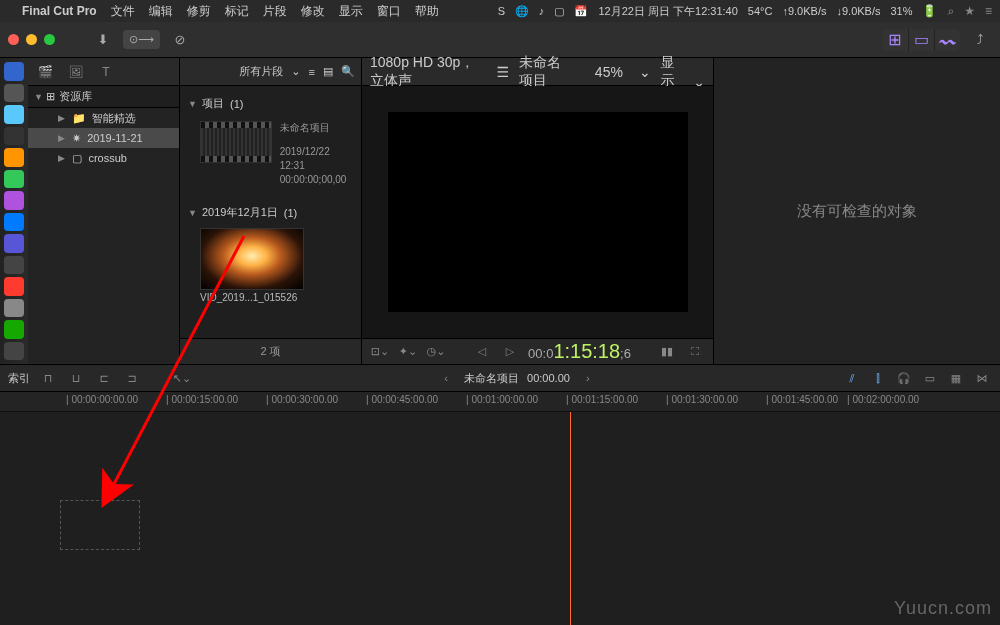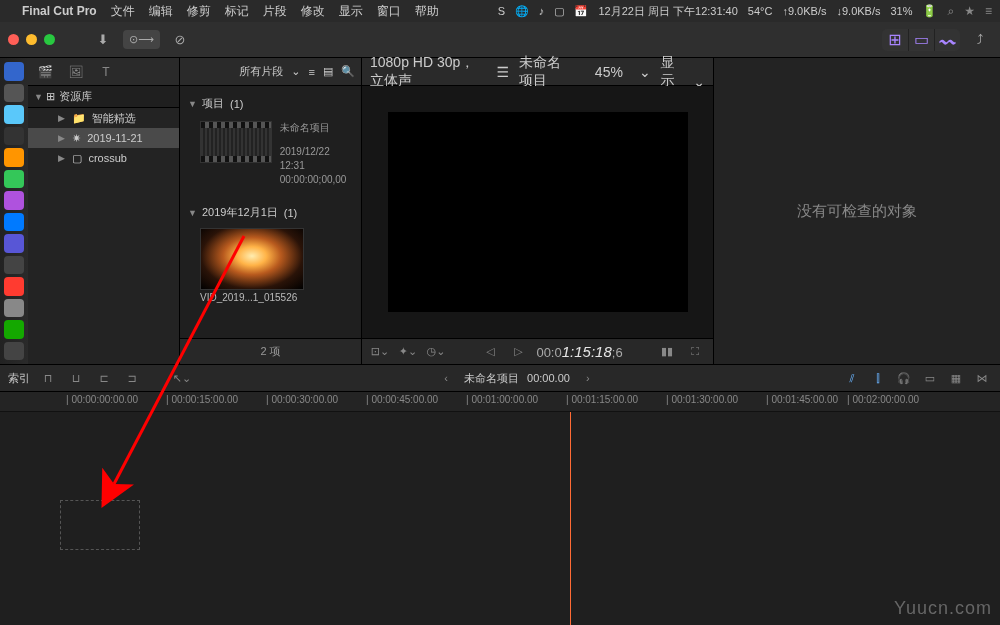--- a/index.html
+++ b/index.html
@@ -61,21 +61,21 @@
     .browser-footer { height: 26px; background: #282828; display: flex; align-items: center; justify-content: center; font-size: 11px; color: #999; border-top: 1px solid #000; }
     
     
     .viewer { flex: 1; background: #1a1a1a; display: flex; flex-direction: column; border-right: 1px solid #000; }
     .viewer-bar { height: 28px; background: #2a2a2a; display: flex; align-items: center; padding: 0 8px; gap: 10px; font-size: 14px; border-bottom: 1px solid #000; }
     .viewer-bar .drop { display: flex; align-items: flex-end; gap: 16px; }
     .viewer-canvas { flex: 1; background: #161616; display: flex; align-items: center; justify-content: center; }
     .video-frame { width: 300px; height: 200px; background: #000; }
     .viewer-footer { height: 26px; background: #282828; display: flex; align-items: center; padding: 0 8px; gap: 8px; font-size: 11px; border-top: 1px solid #000; }
     .viewer-footer .timecode { color: #aaa; font-family: monospace; font-size: 13px; }
-    .viewer-footer .tc-main { color: #e5e5e5; font-size: 15px; font-style: italic; }
+    .viewer-footer .tc-main { color: #bef264; font-size: 20px; }
     
     
     .inspector { width: 286px; background: #232323; display: flex; align-items: center; justify-content: center; font-size: 15px; color: #888; }
     
     
     .timeline-area { height: 261px; background: #1a1a1a; display: flex; flex-direction: column; }
     .tl-toolbar { height: 28px; background: #282828; display: flex; align-items: center; padding: 0 8px; gap: 8px; font-size: 11px; border-top: 1px solid #000; border-bottom: 1px solid #000; justify-content: flex-end; }
     .tl-toolbar .center-group { margin: 0 auto; display: flex; gap: 8px; align-items: center; }
     .tl-toolbar .right-group { display: flex; gap: 6px; align-items: center; }
     .tl-icon { width: 20px; height: 18px; color: #888; display: flex; align-items: center; justify-content: center; }

